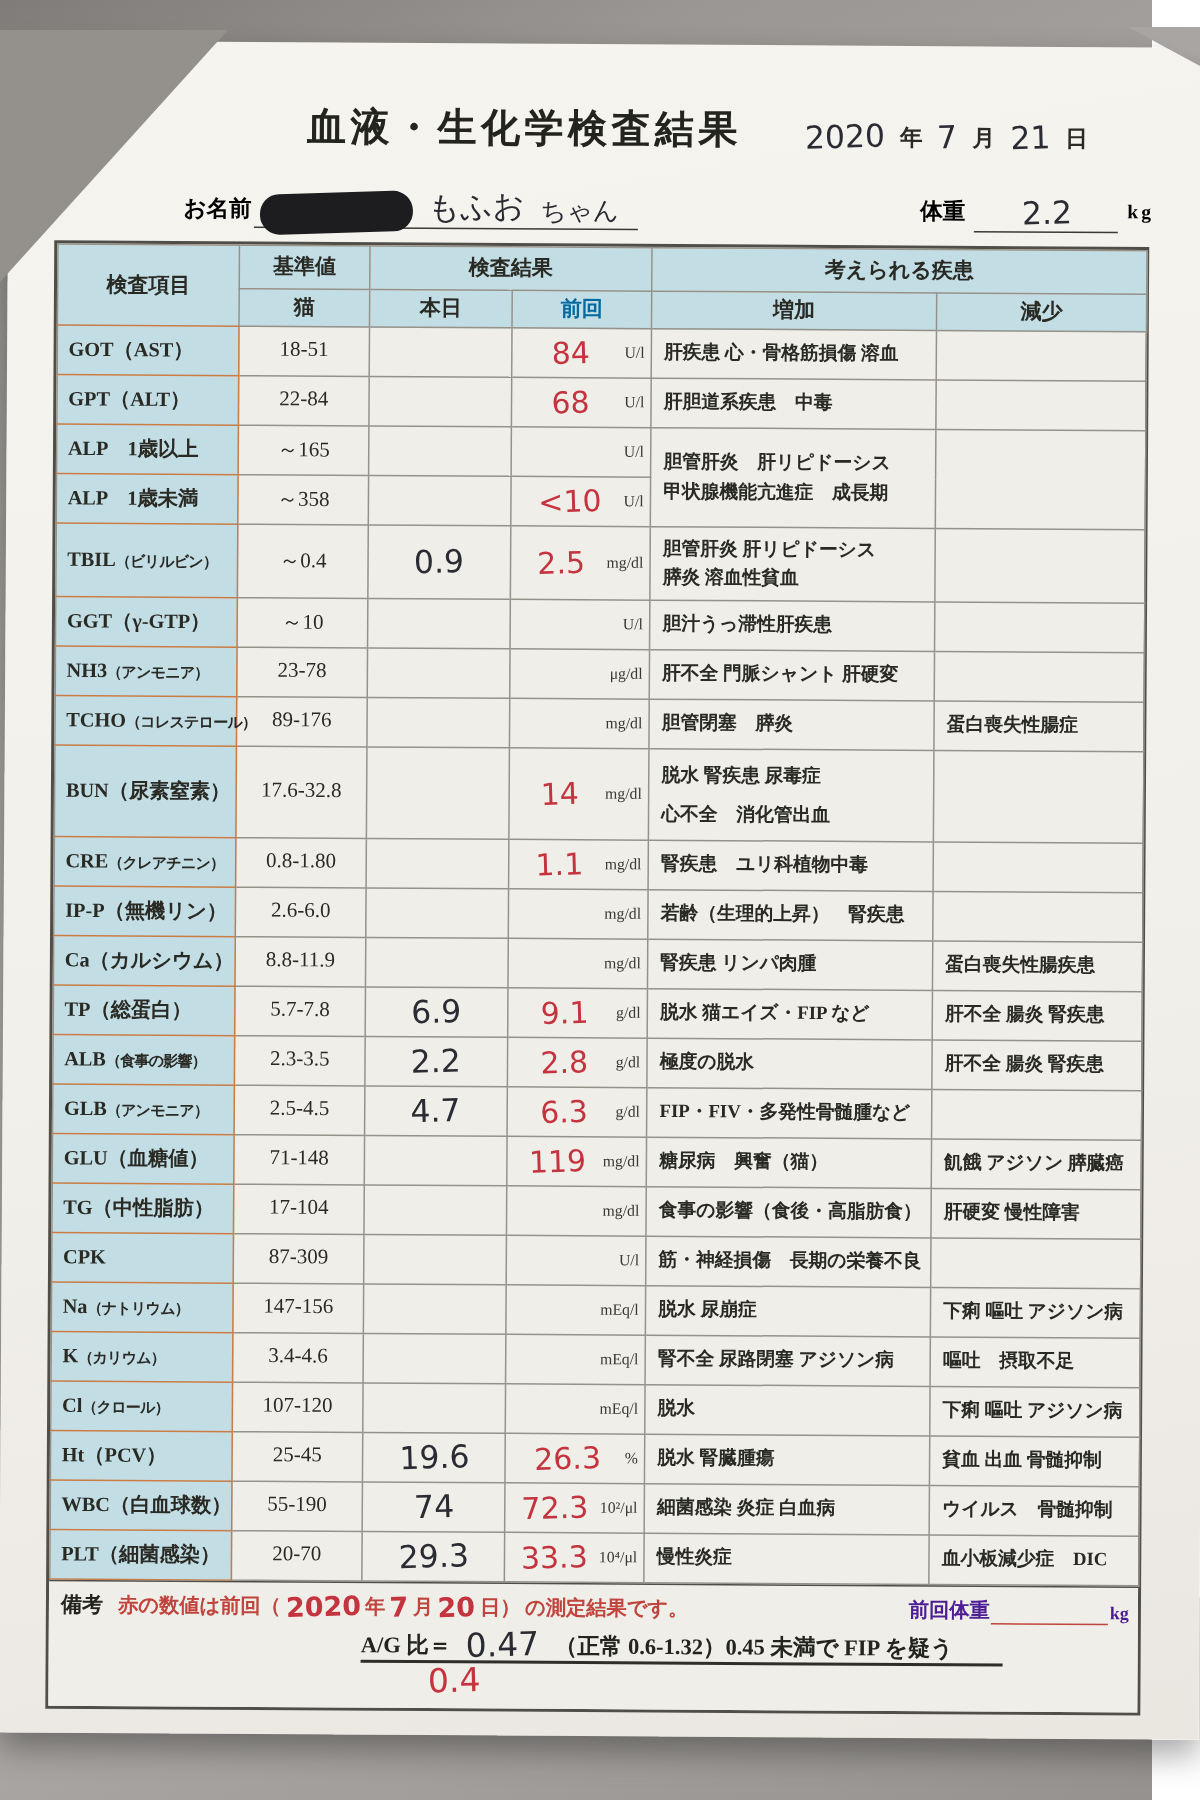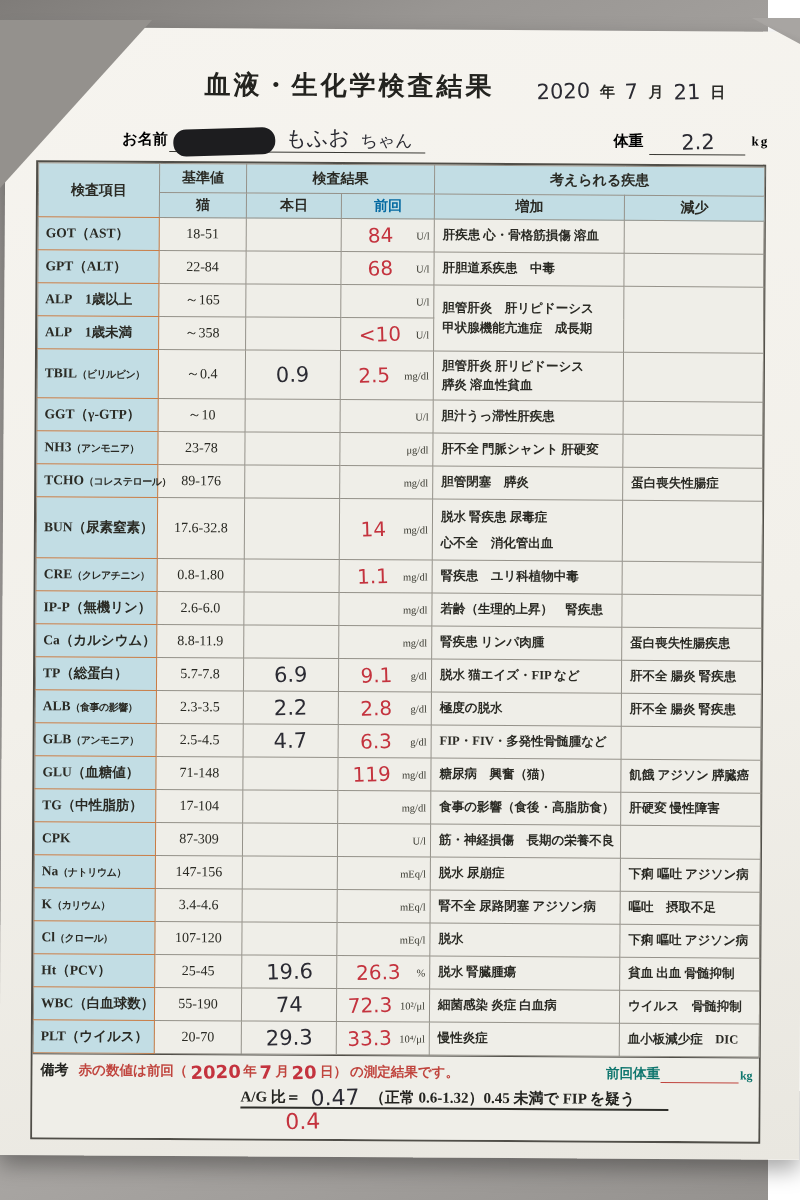--- a/index.html
+++ b/index.html
@@ -61,21 +61,21 @@
   td.inc,td.dec{font-size:12.5px;font-weight:600;text-align:left;padding-left:8px;line-height:1.55;}
   tr.r-tbil td{height:46px;}
   tr.r-bun td{height:58px;}
   tr.r-bun td.inc{line-height:2.1;}
   
   .footer{border-top:1.5px solid #504e48;padding:6px 6px 4px 8px;background:#efeee8;}
   .remark-row{display:flex;align-items:flex-end;font-weight:700;}
   .remark-label{font-size:14px;color:#23231f;margin-right:10px;}
   .remark-red{color:#c0453e;font-size:13.5px;display:flex;align-items:flex-end;gap:3px;}
   .remark-red .hand{font-size:18px;margin-bottom:-2px;}
-  .pw-group{margin-left:auto;display:flex;align-items:flex-end;color:#0f766e;gap:1px;}
+  .pw-group{margin-left:auto;display:flex;align-items:flex-end;color:#4c1d95;gap:1px;}
   .pw-label{font-size:13.5px;}
   .pw-line{border-bottom:1.5px solid #c0453e;width:78px;}
   .pw-unit{font-size:12px;}
   .ag-row{margin-left:200px;margin-top:4px;width:428px;border-bottom:2px solid #2e2e2a;
     display:flex;align-items:flex-end;gap:10px;padding-bottom:0;}
   .ag-label,.ag-note{font-size:15px;font-weight:700;color:#23231f;}
   .ag-val{font-size:22px;margin-bottom:-3px;}
   .ag-corr{margin-left:245px;height:26px;}
   .ag-corr .hand{font-size:22px;}
 </style>
@@ -500,21 +500,21 @@
                   </div>
                 </td>
                 <td class="inc">
                   <div>細菌感染 炎症 白血病</div>
                 </td>
                 <td class="dec">
                   <div>ウイルス　骨髄抑制</div>
                 </td>
               </tr>
               <tr class="r-plt">
-                <td class="item"><span>PLT（ウイルス）</span></td>
+                <td class="item"><span>PLT（細菌感染）</span></td>
                 <td class="ref">20-70</td>
                 <td class="today"><span class="hand">29.3</span></td>
                 <td class="prev">
                   <div class="prevwrap">
                     <span class="hand red prev-val">33.3</span>
                     <span class="unit">10⁴/μl</span>
                   </div>
                 </td>
                 <td class="inc">
                   <div>慢性炎症</div>

